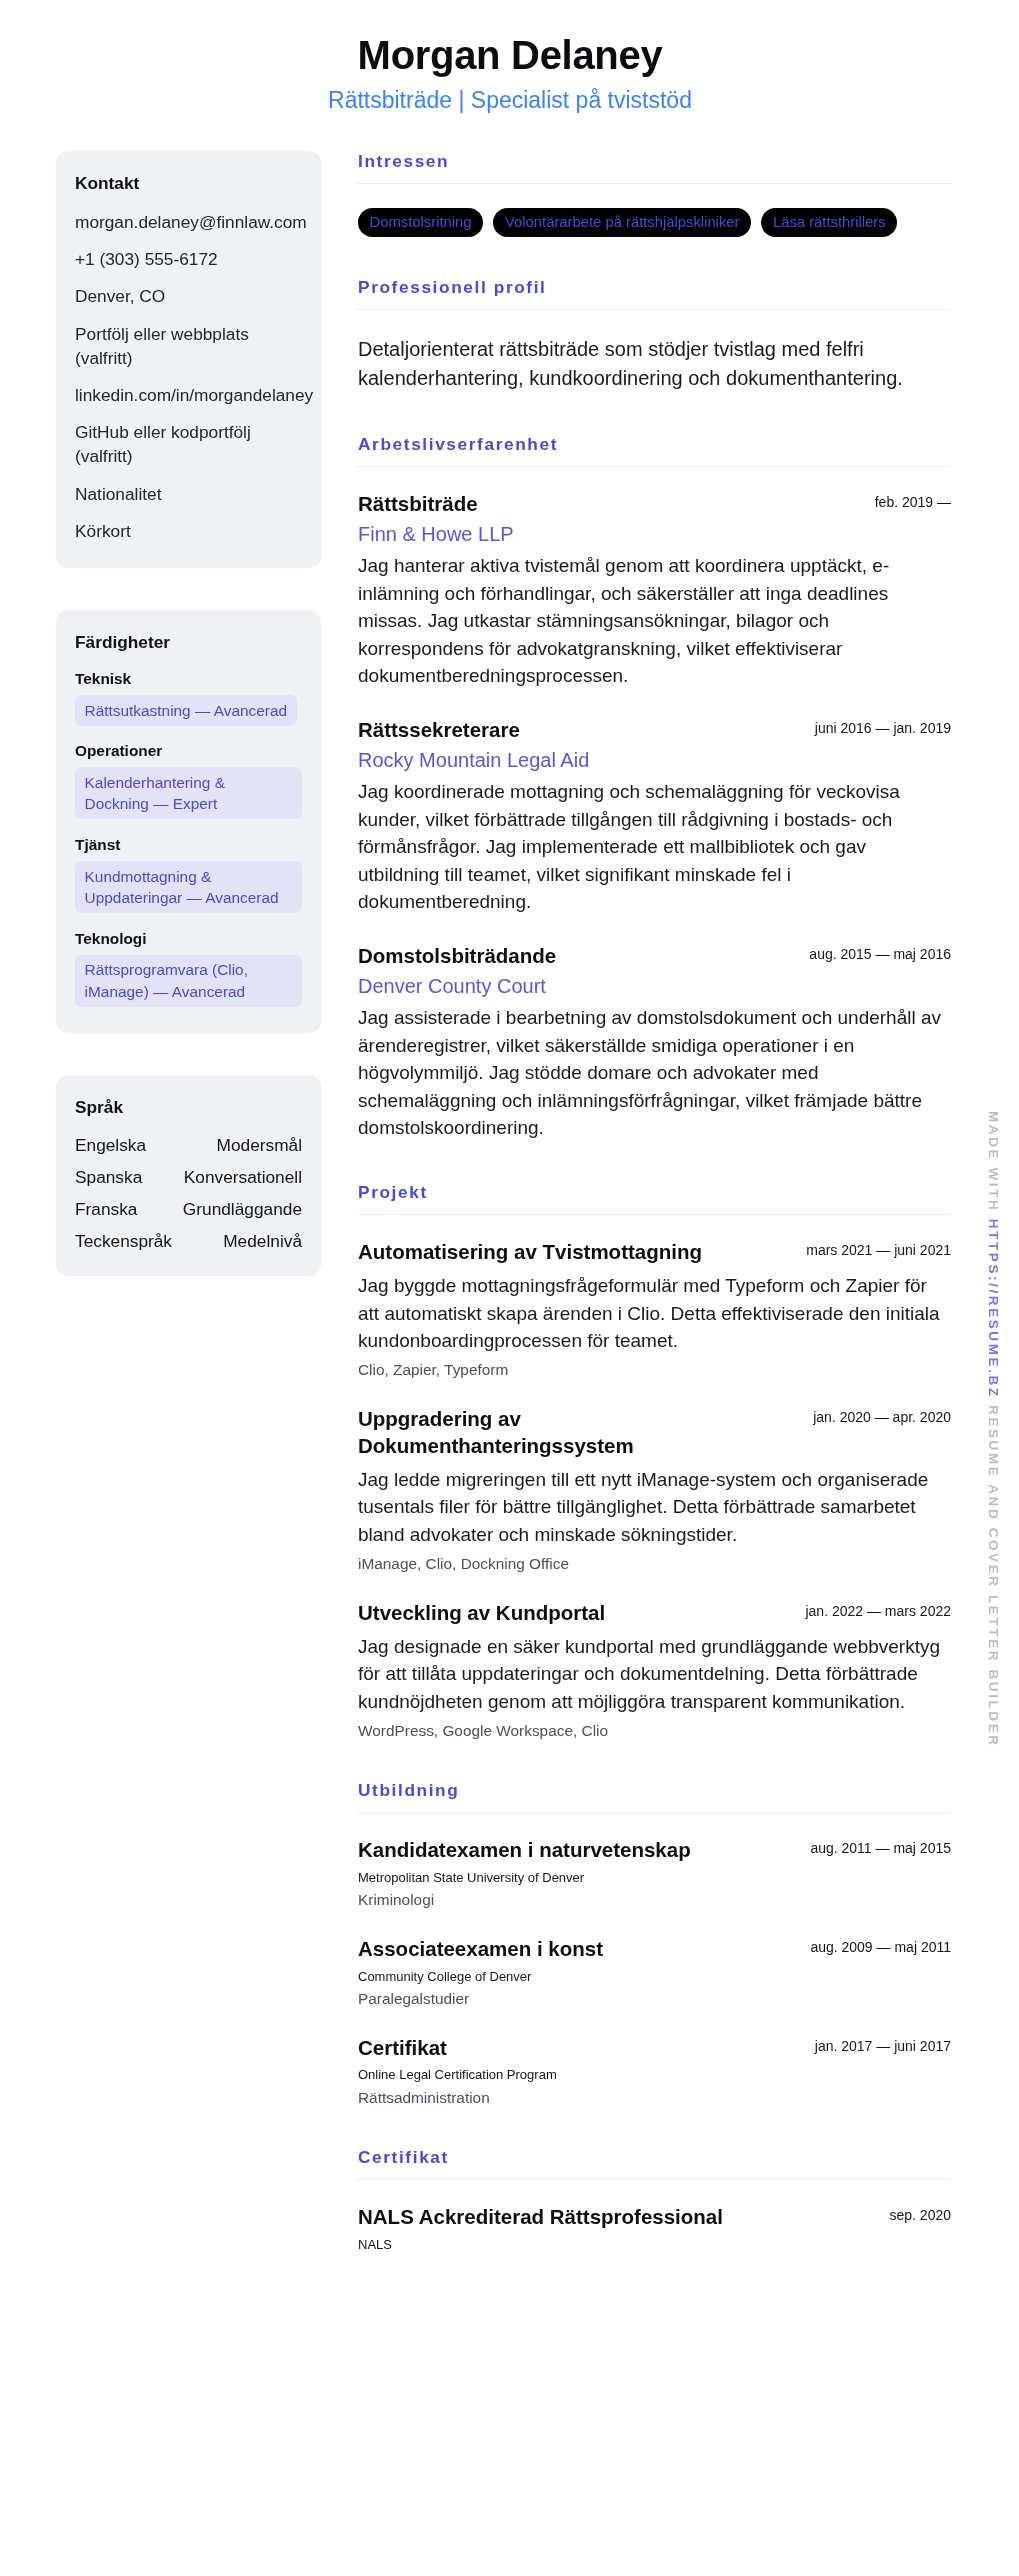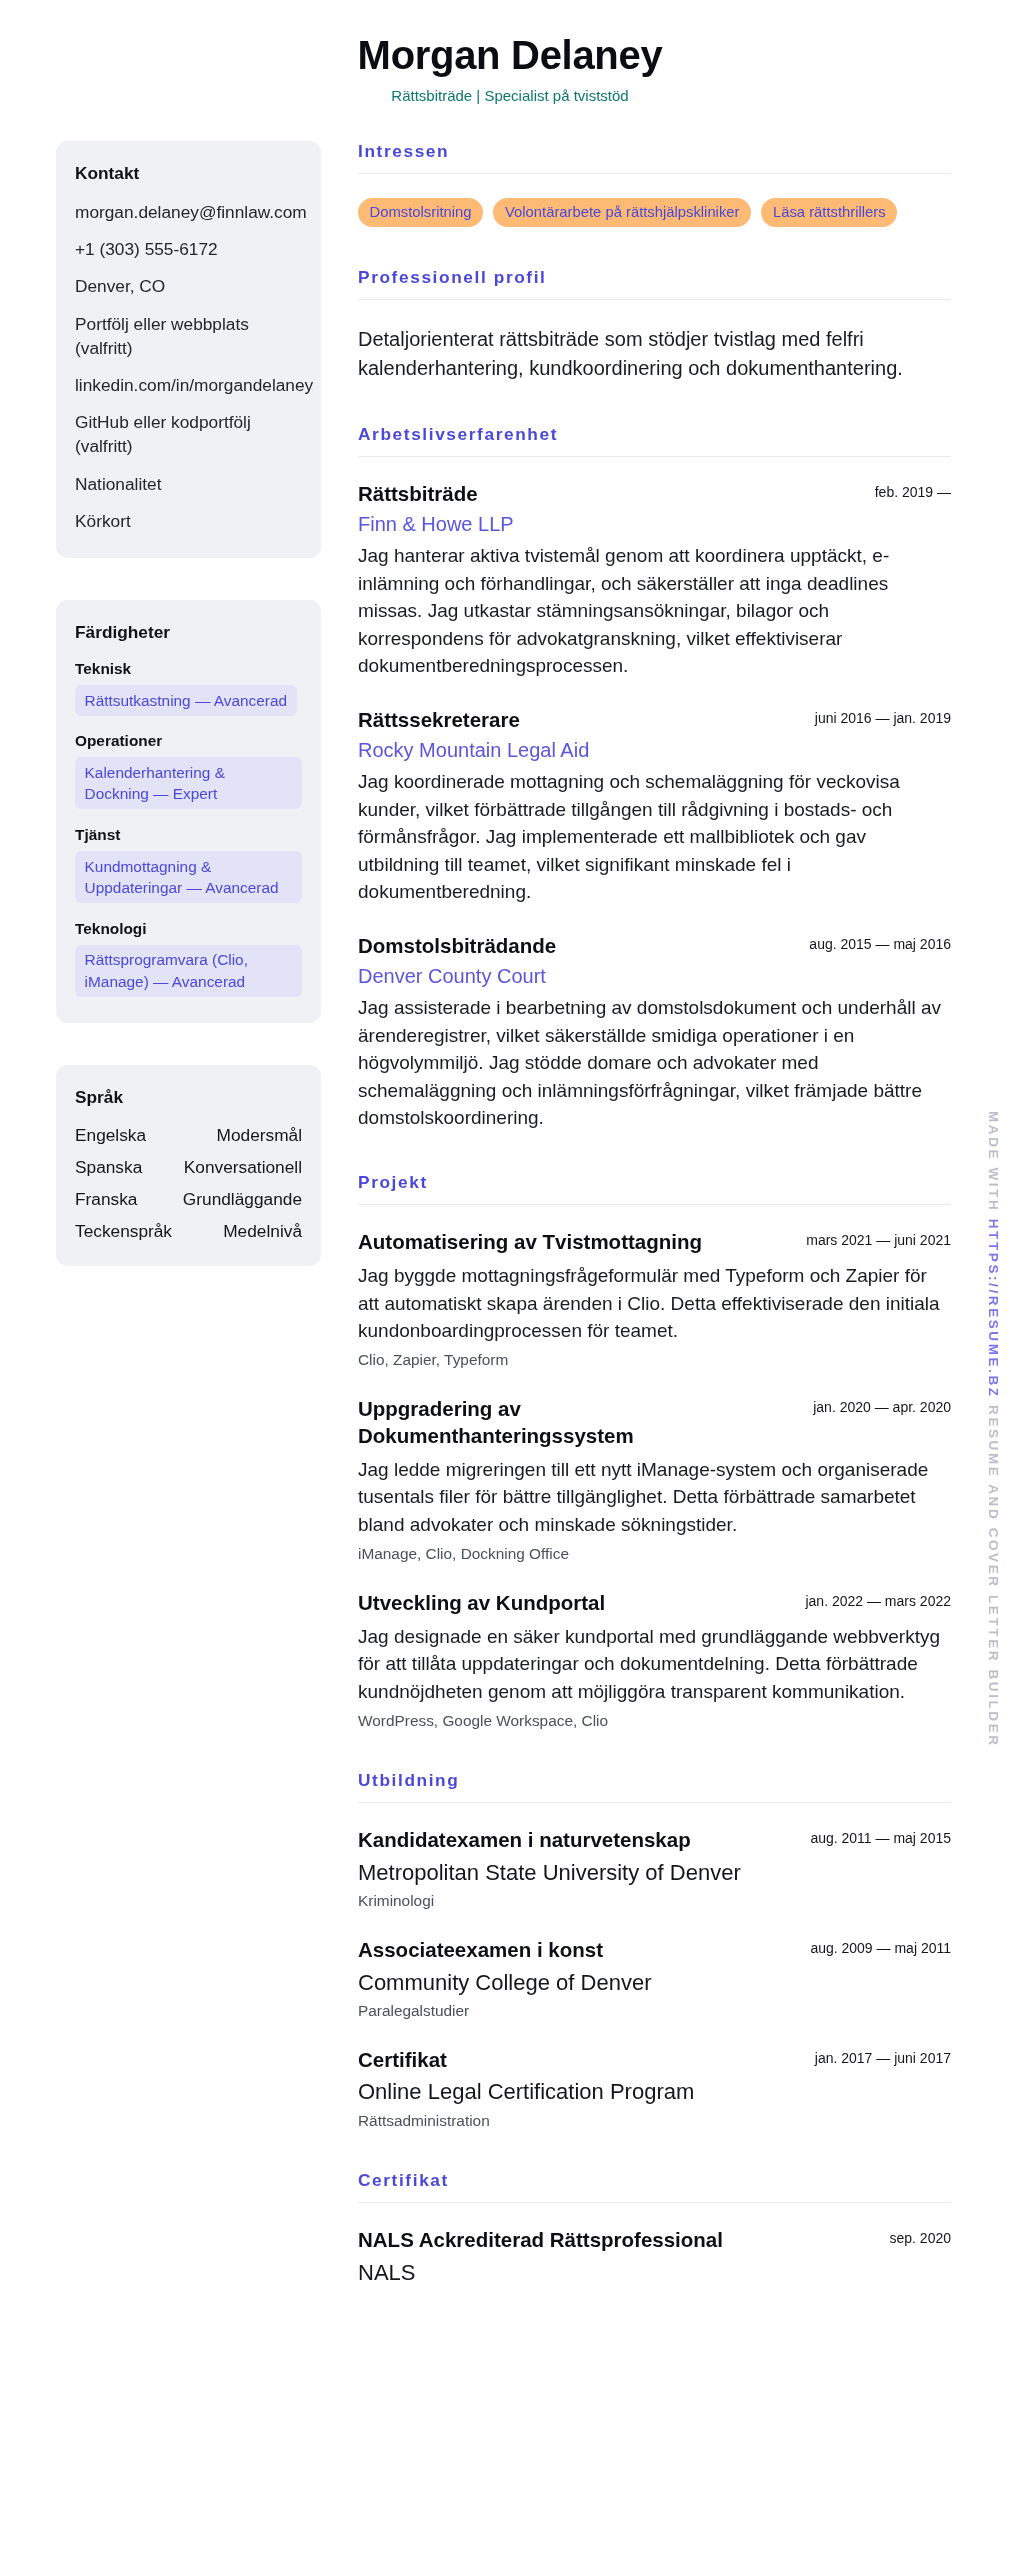--- a/index.html
+++ b/index.html
@@ -8,21 +8,21 @@
     width:1020px; height:2576px; overflow:hidden; position:relative;
     font-family:"Liberation Sans","DejaVu Sans",sans-serif;
     color:#16181d;
     -webkit-font-smoothing:antialiased;
   }
   .page { padding-top:33px; }
 
   
   .header { text-align:center; margin-bottom:37px; }
   .name { font-size:40px; font-weight:700; letter-spacing:-0.3px; color:#0b0d12; }
-  .subtitle { font-size:15px; font-weight:400; margin-top:9px; color:#0f766e; }
+  .subtitle { font-size:23px; font-weight:400; margin-top:9px; color:#3b82f6; }
 
   
   .columns { display:flex; gap:37px; padding:0 69px 0 40px; align-items:flex-start; }
   .sidebar { flex:0 0 281px; width:281px;padding-left:16px; }
   .content { flex:1 1 auto; min-width:0; }
 
   
   .box { background:#f0f1f4; border-radius:11.6px; padding:22px 19px; margin-bottom:42px; }
   .box-title { font-size:17.3px; font-weight:700; color:#101217; margin-bottom:16.7px; }
   .contact-item { font-size:17.3px; line-height:1.38; color:#22262d; margin-bottom:13.5px; }
@@ -40,35 +40,35 @@
   .lang-row:last-child { margin-bottom:2.6px; }
 
   
   .section { margin-bottom:40px; }
   .section-heading {
     color:#4b48d8; font-size:17.3px; font-weight:700; letter-spacing:1.6px;
     padding-bottom:11px; border-bottom:1.9px solid #e9ebef; margin-bottom:24.4px;
   }
   .pill-row { display:flex; gap:10.3px; flex-wrap:wrap; }
   .pill {
-    background:#fdba74; color:#4b48d8; font-size:14.8px; line-height:1;
+    background:#000000; color:#4b48d8; font-size:14.8px; line-height:1;
     padding:7px 11.6px; border-radius:641px; white-space:nowrap;
   }
   .profile-text { font-size:20px; line-height:1.48; color:#181b21; }
 
   .entry { margin-bottom:27px; }
   .entry:last-child { margin-bottom:5.1px; }
   .entry-head { display:flex; justify-content:space-between; align-items:flex-start; gap:15.4px; }
   .entry-title { font-size:20.5px; font-weight:700; color:#0d0f14; max-width:398px; line-height:1.3; }
   .entry-date { font-size:14px; color:#14161b; text-align:right; flex:0 1 auto; padding-top:1.9px; line-height:1.35; }
   .wrap-date { max-width:138px; }
   .company { font-size:20px; color:#5a55dc; margin-top:5.1px; }
   .entry-desc { font-size:19px; line-height:1.45; color:#181b21; margin-top:6.4px; }
   .meta-small { font-size:15.4px; color:#4a505b; margin-top:6.4px; }
-  .edu-org { font-size:22px; color:#14161b; margin-top:5.8px; }
+  .edu-org { font-size:13px; color:#14161b; margin-top:5.8px; }
 
   
   .watermark {
     position:absolute; top:1111px; right:19px;
     writing-mode:vertical-rl;
     font-size:13.5px; font-weight:600; letter-spacing:2.6px;
     color:#b9bec9; white-space:nowrap;
   }
   .watermark .url { color:#7b74ec; }
 </style>

